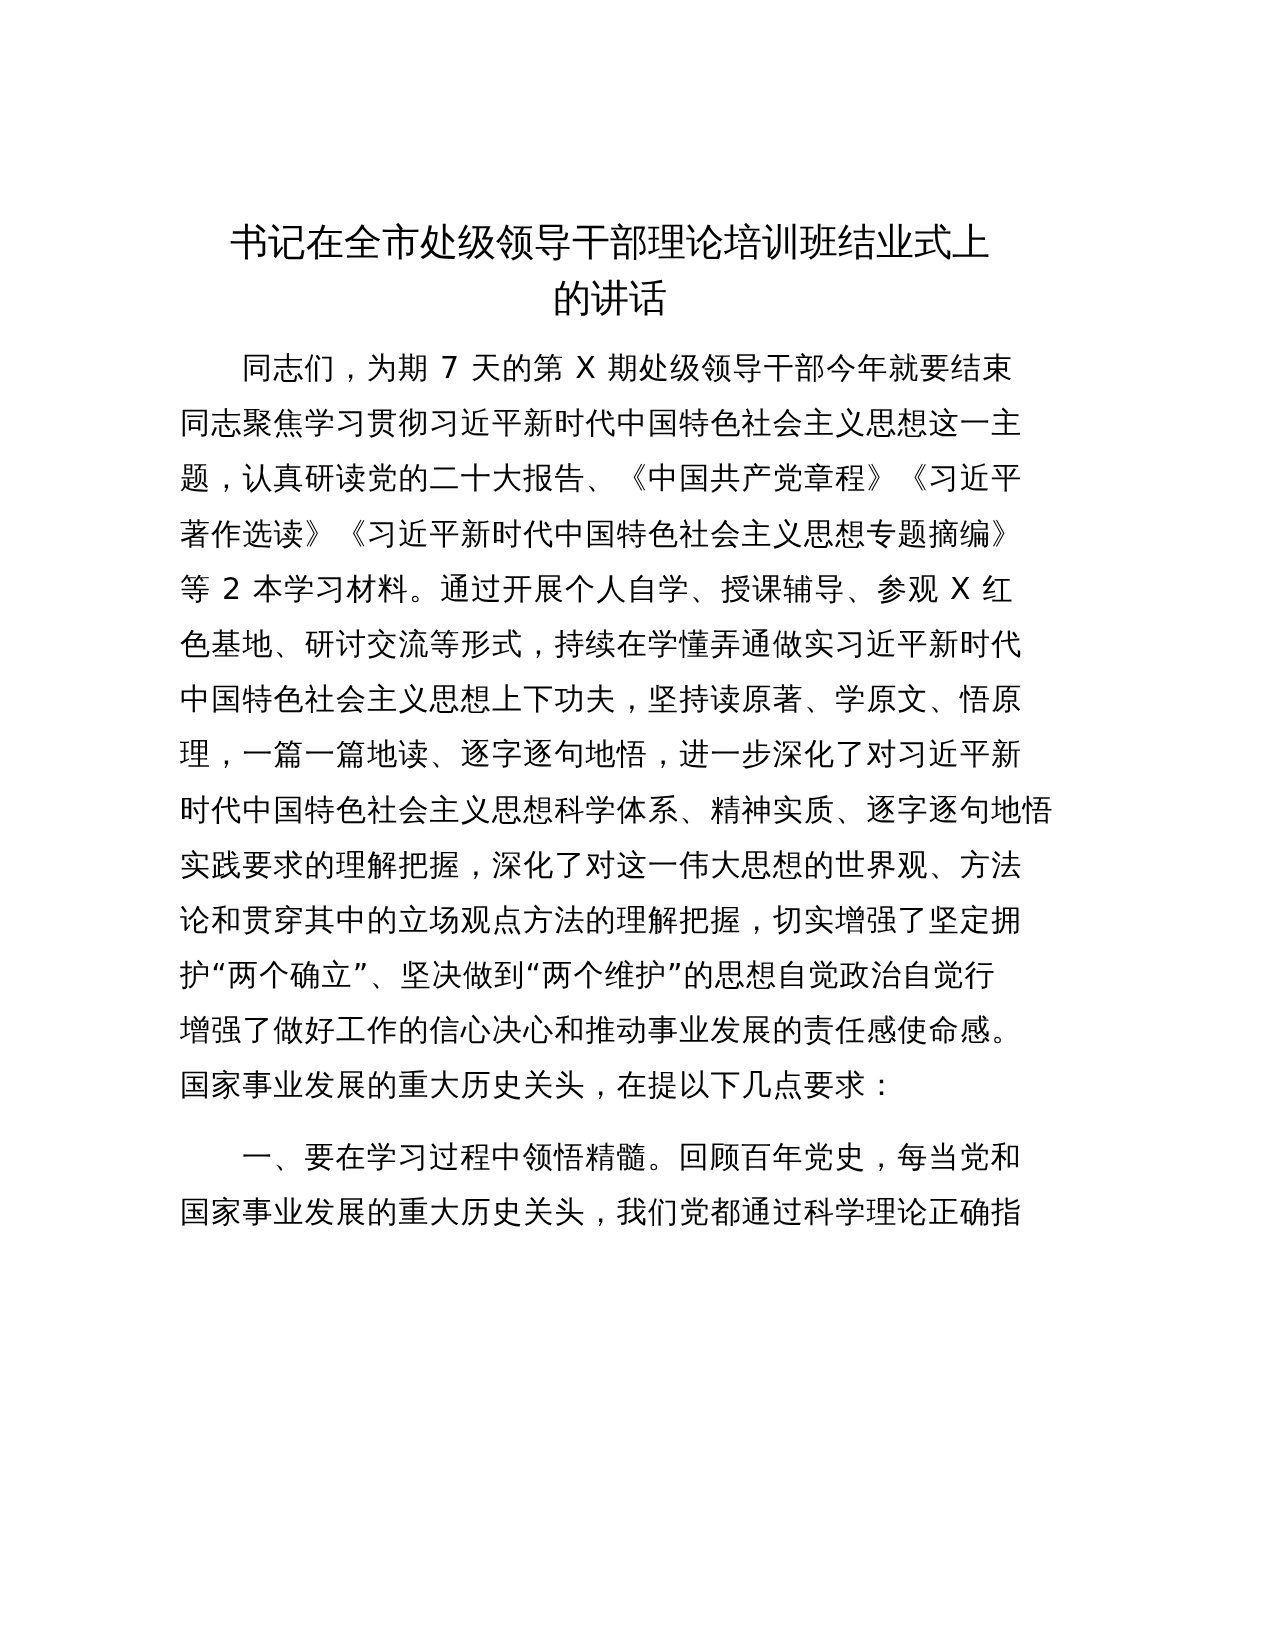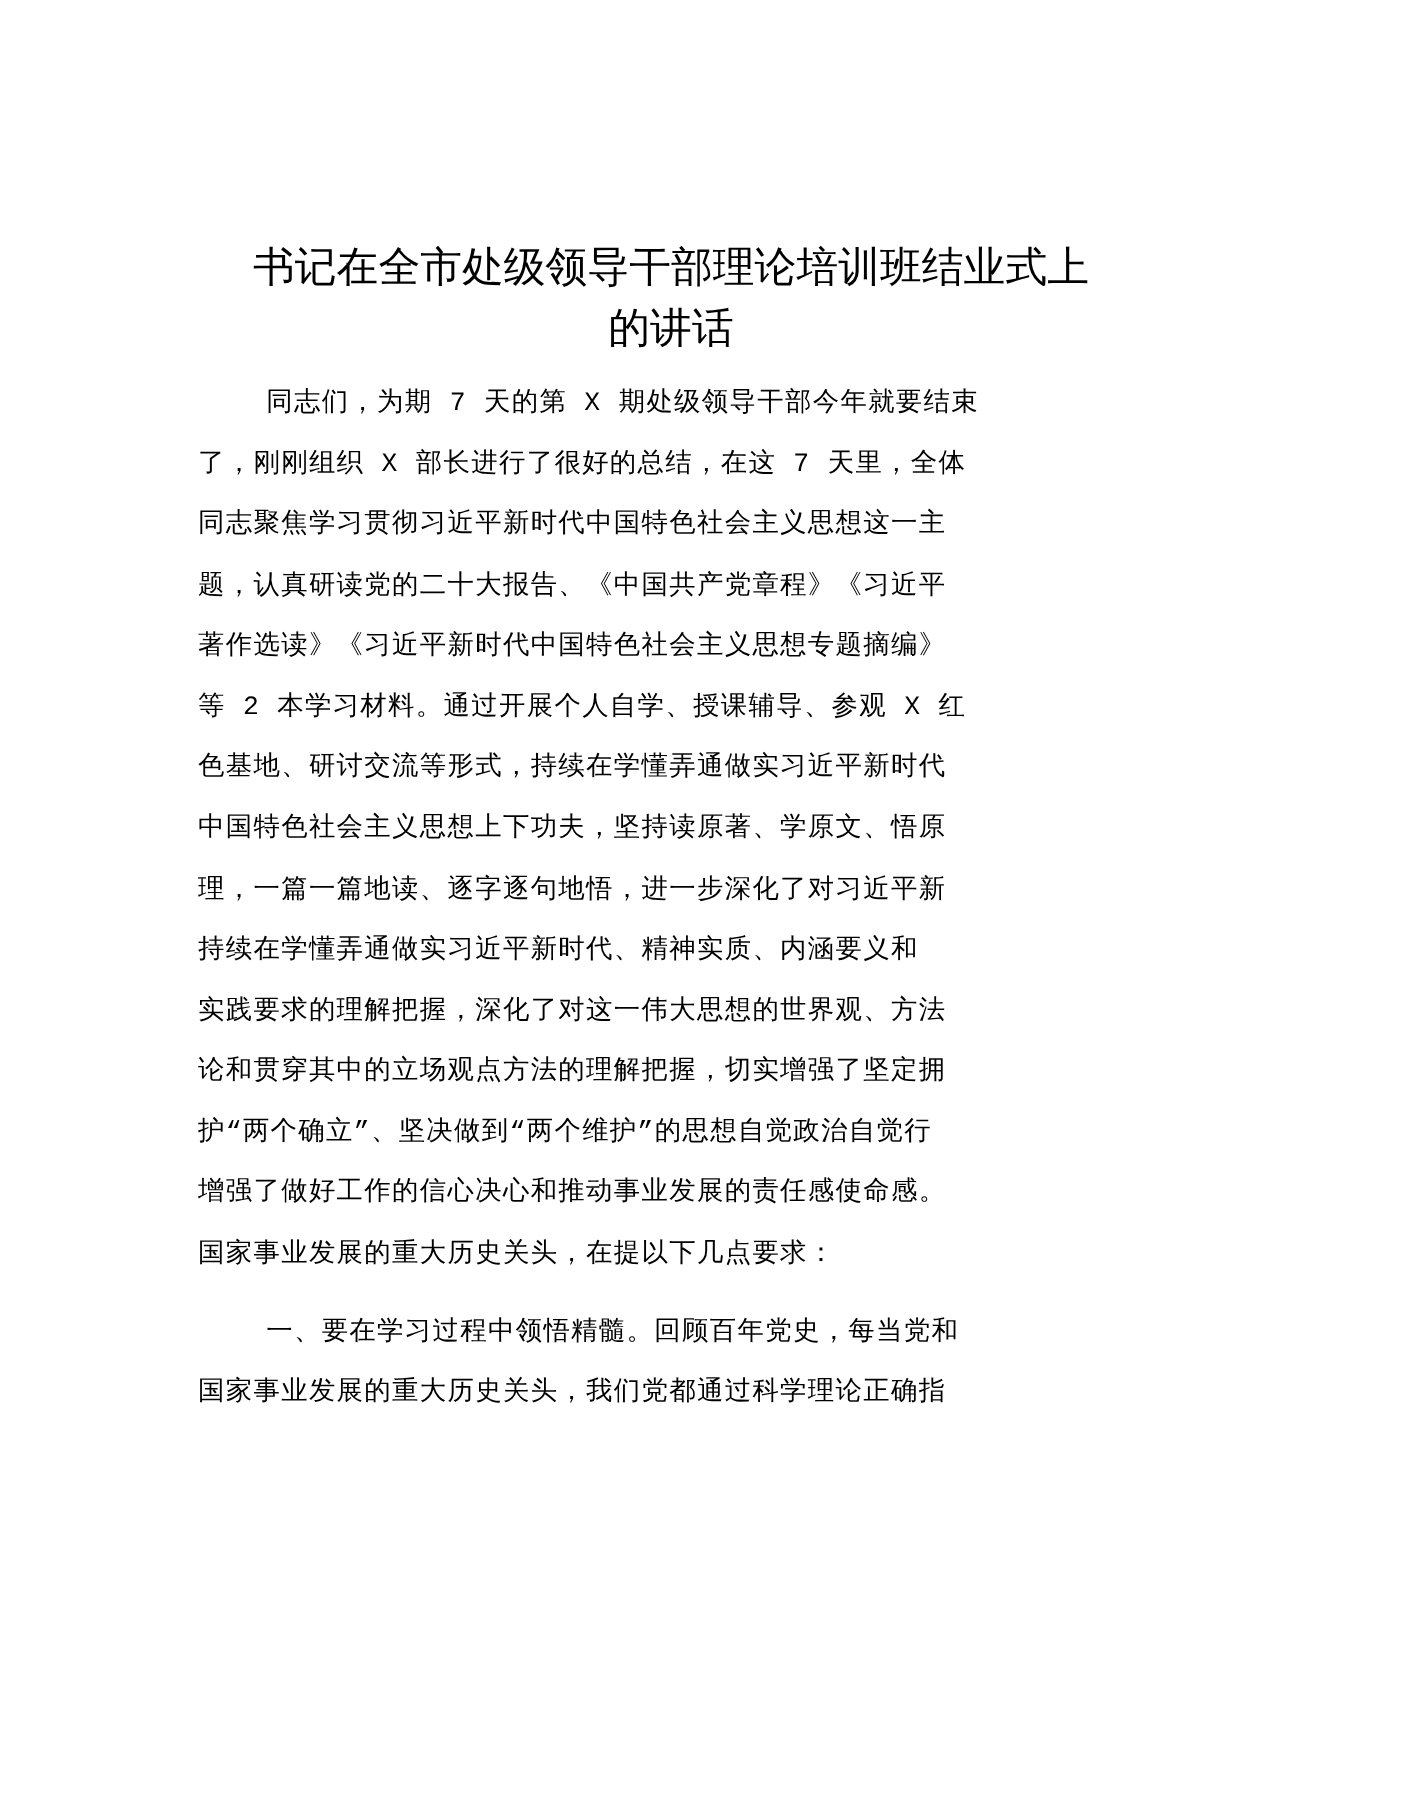--- a/index.html
+++ b/index.html
@@ -3,46 +3,45 @@
 <meta charset="utf-8">
 <style>
   html, body { margin: 0; padding: 0; background: #ffffff; }
   body { width: 1275px; height: 1650px; position: relative; overflow: hidden;
          font-family: "DejaVu Sans", "Liberation Sans", sans-serif; color: #000; }
   .page { position: absolute; left: 0; top: 0; width: 1275px; height: 1574px; background: #fff; }
   .title { position: absolute; left: 170px; width: 880px; text-align: center;
            font-size: 38px; line-height: 56px; top: 214px; letter-spacing: 0px; }
   .title .tline { display: block; white-space: nowrap; }
   .body-text { position: absolute; left: 180px; width: 860px; top: 340px; }
-  .line { display: block; white-space: nowrap; font-size: 24px; height: 55.2px; line-height: 55.2px;
-          letter-spacing: 1.2px; font-family: Liberation Mono, monospace; }
+  .line { display: block; white-space: nowrap; font-size: 30px; height: 55.2px; line-height: 55.2px;
+          letter-spacing: 1.2px; }
   .indent { padding-left: 62px; }
   .gap { height: 16px; }
 </style>
 </head>
 <body>
 
 <div class="page">
   <div class="title">
     <span class="tline">书记在全市处级领导干部理论培训班结业式上</span>
     <span class="tline">的讲话</span>
   </div>
 
   <div class="body-text">
     <div>
       <span class="line indent">同志们，为期 7 天的第 X 期处级领导干部今年就要结束</span>
-      <span class="line">了，刚刚组织 X 部长进行了很好的总结，在这 7 天里，全体</span>
       <span class="line">同志聚焦学习贯彻习近平新时代中国特色社会主义思想这一主</span>
       <span class="line">题，认真研读党的二十大报告、《中国共产党章程》《习近平</span>
       <span class="line">著作选读》《习近平新时代中国特色社会主义思想专题摘编》</span>
       <span class="line">等 2 本学习材料。通过开展个人自学、授课辅导、参观 X 红</span>
       <span class="line">色基地、研讨交流等形式，持续在学懂弄通做实习近平新时代</span>
       <span class="line">中国特色社会主义思想上下功夫，坚持读原著、学原文、悟原</span>
       <span class="line">理，一篇一篇地读、逐字逐句地悟，进一步深化了对习近平新</span>
-      <span class="line">持续在学懂弄通做实习近平新时代、精神实质、内涵要义和</span>
+      <span class="line">时代中国特色社会主义思想科学体系、精神实质、逐字逐句地悟</span>
       <span class="line">实践要求的理解把握，深化了对这一伟大思想的世界观、方法</span>
       <span class="line">论和贯穿其中的立场观点方法的理解把握，切实增强了坚定拥</span>
       <span class="line">护“两个确立”、坚决做到“两个维护”的思想自觉政治自觉行</span>
       <span class="line">增强了做好工作的信心决心和推动事业发展的责任感使命感。</span>
       <span class="line">国家事业发展的重大历史关头，在提以下几点要求：</span>
     </div>
     <div class="gap"></div>
     <div>
       <span class="line indent">一、要在学习过程中领悟精髓。回顾百年党史，每当党和</span>
       <span class="line">国家事业发展的重大历史关头，我们党都通过科学理论正确指</span>

